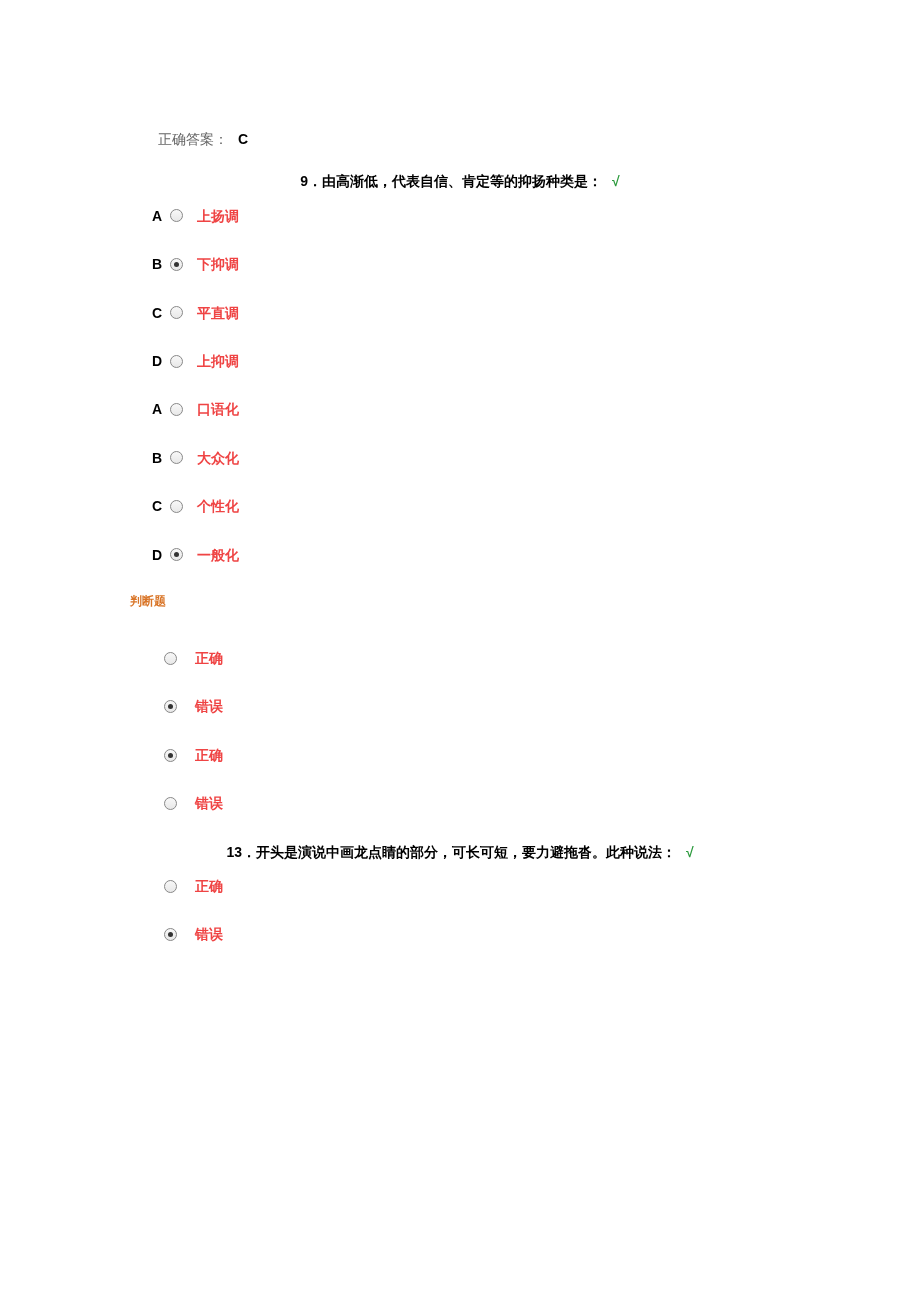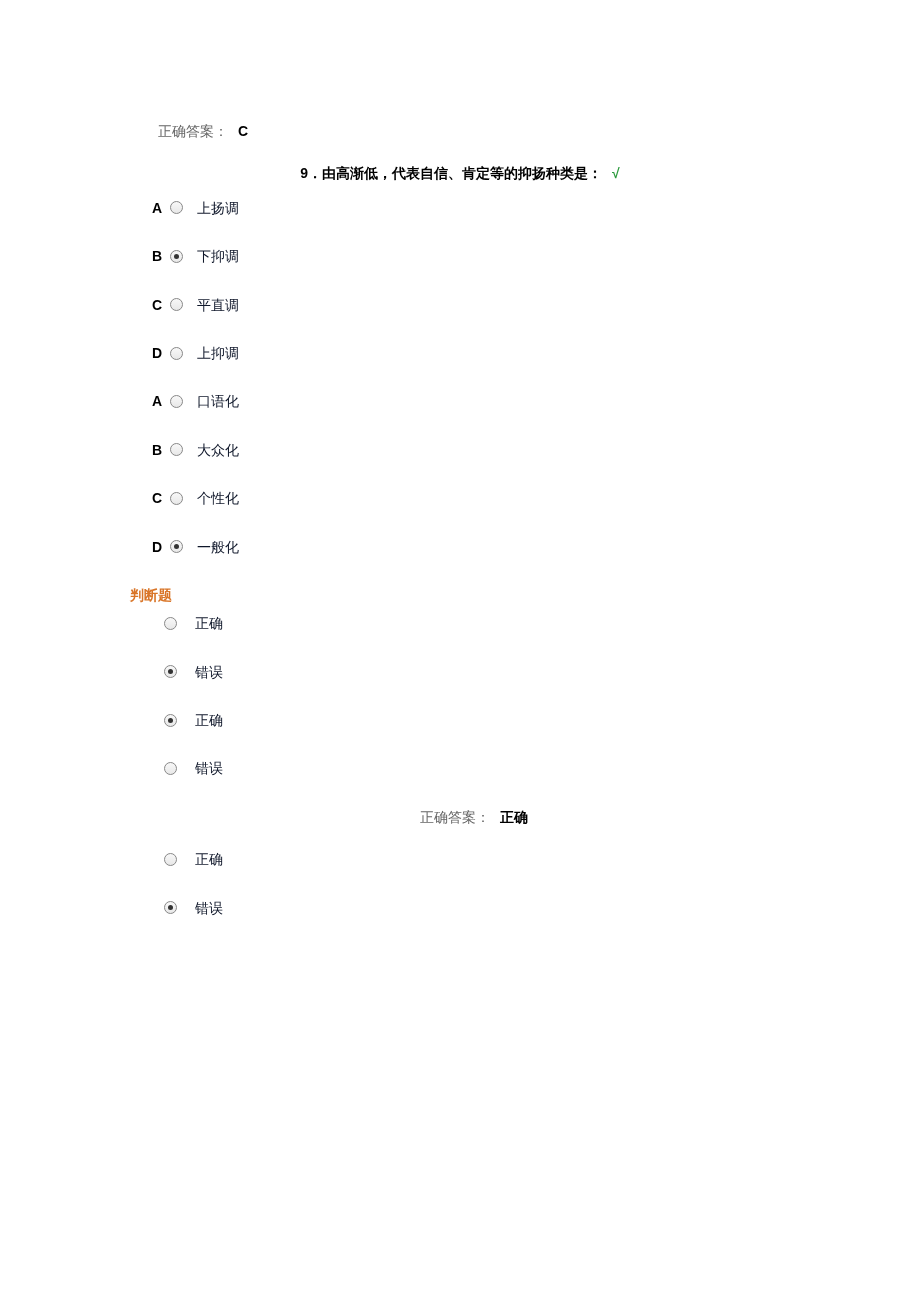--- a/index.html
+++ b/index.html
@@ -12,21 +12,21 @@
       font-size: 14px;
       color: #333;
       background: #fff;
       width: 920px;
       padding: 120px 130px 100px 130px;
       line-height: 1.6;
     }
     .answer-line {
       margin-left: 28px;
       margin-bottom: 20px;
-      margin-top: 0;
+      margin-top: 8px;
     }
     .answer-label {
       color: #666;
     }
     .answer-value {
       font-weight: bold;
       color: #000;
       margin-left: 6px;
     }
     .question {
@@ -74,37 +74,38 @@
       content: "";
       position: absolute;
       width: 5px;
       height: 5px;
       background: #333;
       border-radius: 50%;
       top: 3px;
       left: 3px;
     }
     .option-text {
-      color: #0f172a;
+      color: #ef4444;
+      font-weight: bold;
     }
     .tf-option {
       margin-left: 30px;
       margin-bottom: 26px;
       display: flex;
       align-items: center;
     }
     .tf-option .option-text {
       margin-left: 4px;
     }
     .section-header {
       color: #d97528;
       font-weight: bold;
-      font-size: 14px;
+      font-size: 12px;
       margin-top: 4px;
-      margin-bottom: 6px;
+      margin-bottom: 36px;
     }
   </style>
 </head>
 <body>
 
 <div class="answer-line">
   <span class="answer-label">正确答案：</span>
   <span class="answer-value">C</span>
 </div>
 
@@ -173,27 +174,27 @@
 
 <div class="question">
   <div class="tf-option">
     <span class="radio selected"></span>
     <span class="option-text">正确</span>
   </div>
   <div class="tf-option">
     <span class="radio"></span>
     <span class="option-text">错误</span>
   </div>
-  <div class="answer-line">
-    <span class="answer-label">正确答案：</span>
-    <span class="answer-value">正确</span>
-  </div>
-</div>
-
-<div class="question">
+</div>
+
+<div class="question">
+  <div class="question-text">
+    <span class="q-num">13．</span><span>开头是演说中画龙点睛的部分，可长可短，要力避拖沓。此种说法：</span>
+    <span class="check-mark">√</span>
+  </div>
   <div class="tf-option">
     <span class="radio"></span>
     <span class="option-text">正确</span>
   </div>
   <div class="tf-option">
     <span class="radio selected"></span>
     <span class="option-text">错误</span>
   </div>
 </div>
 

